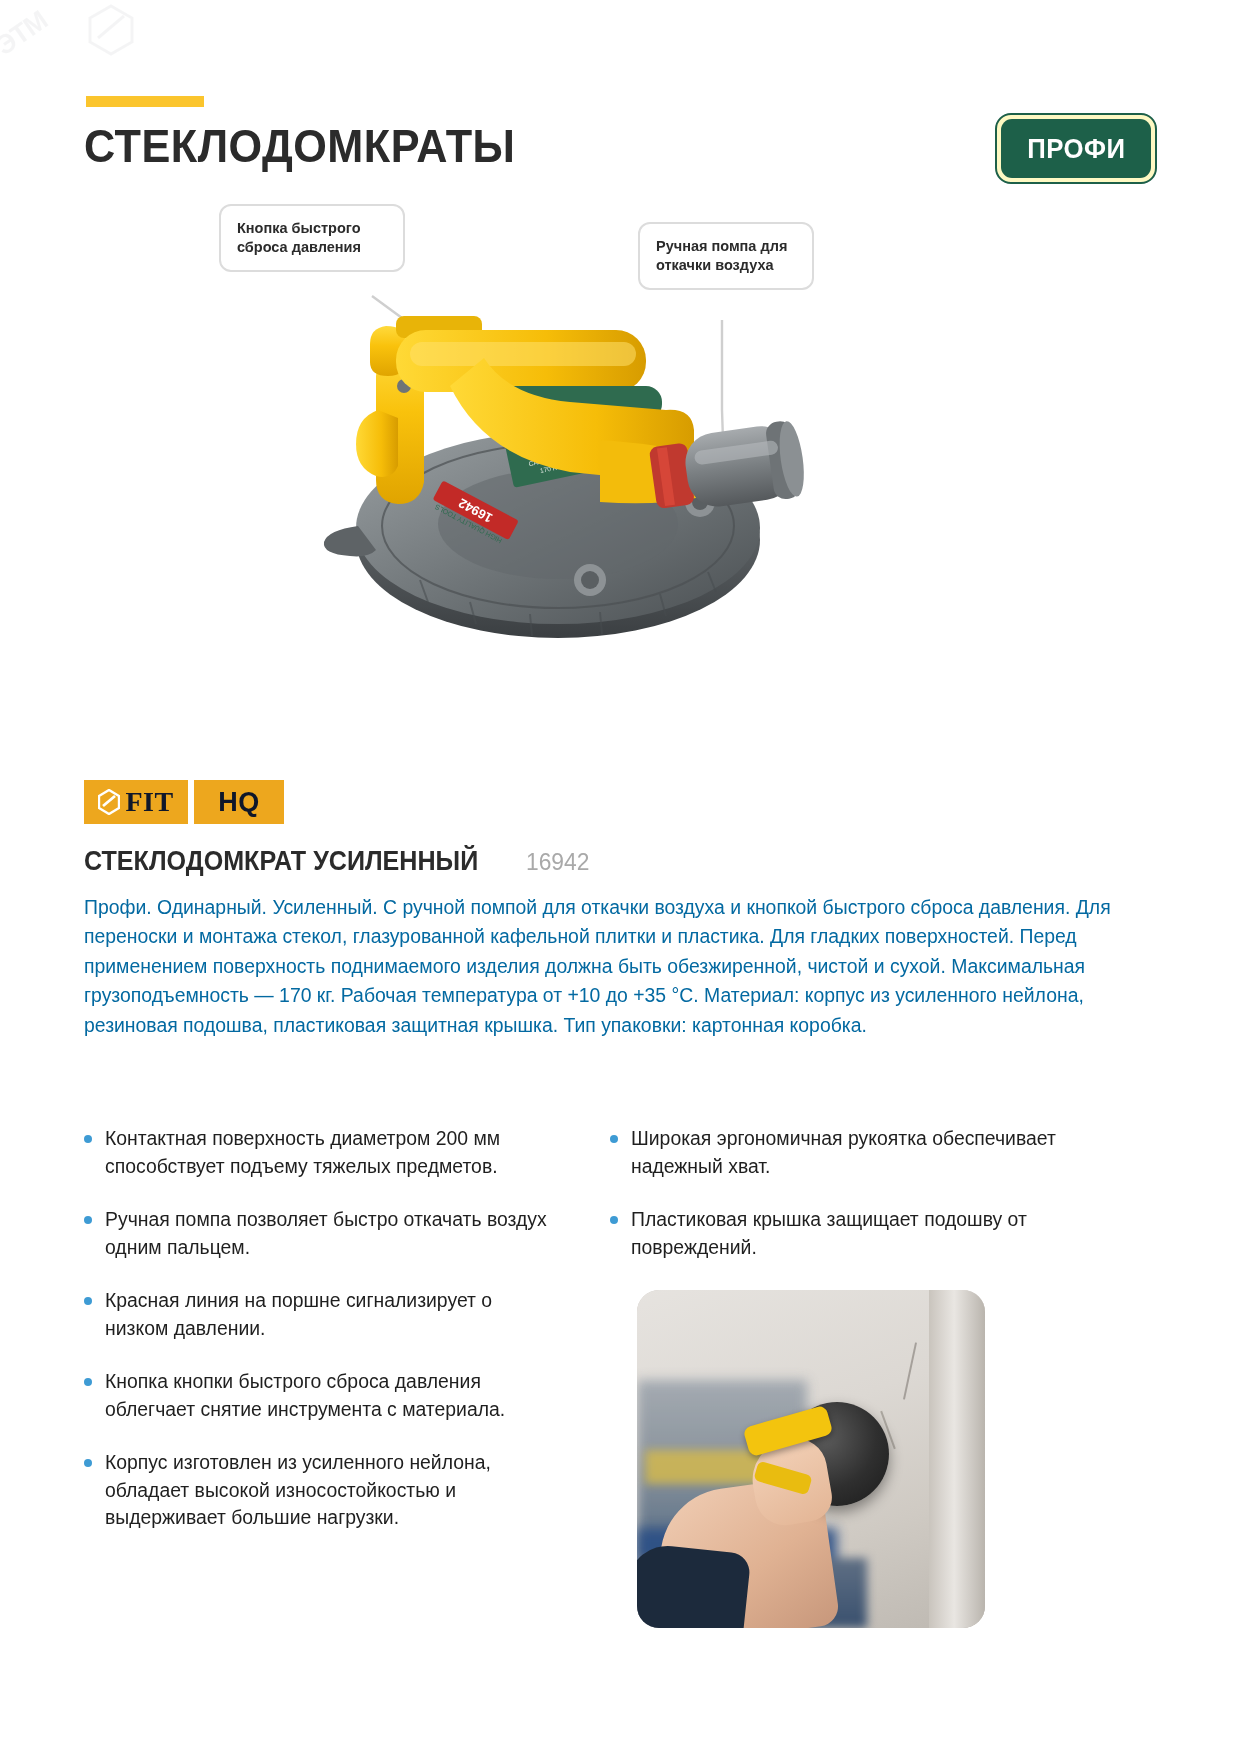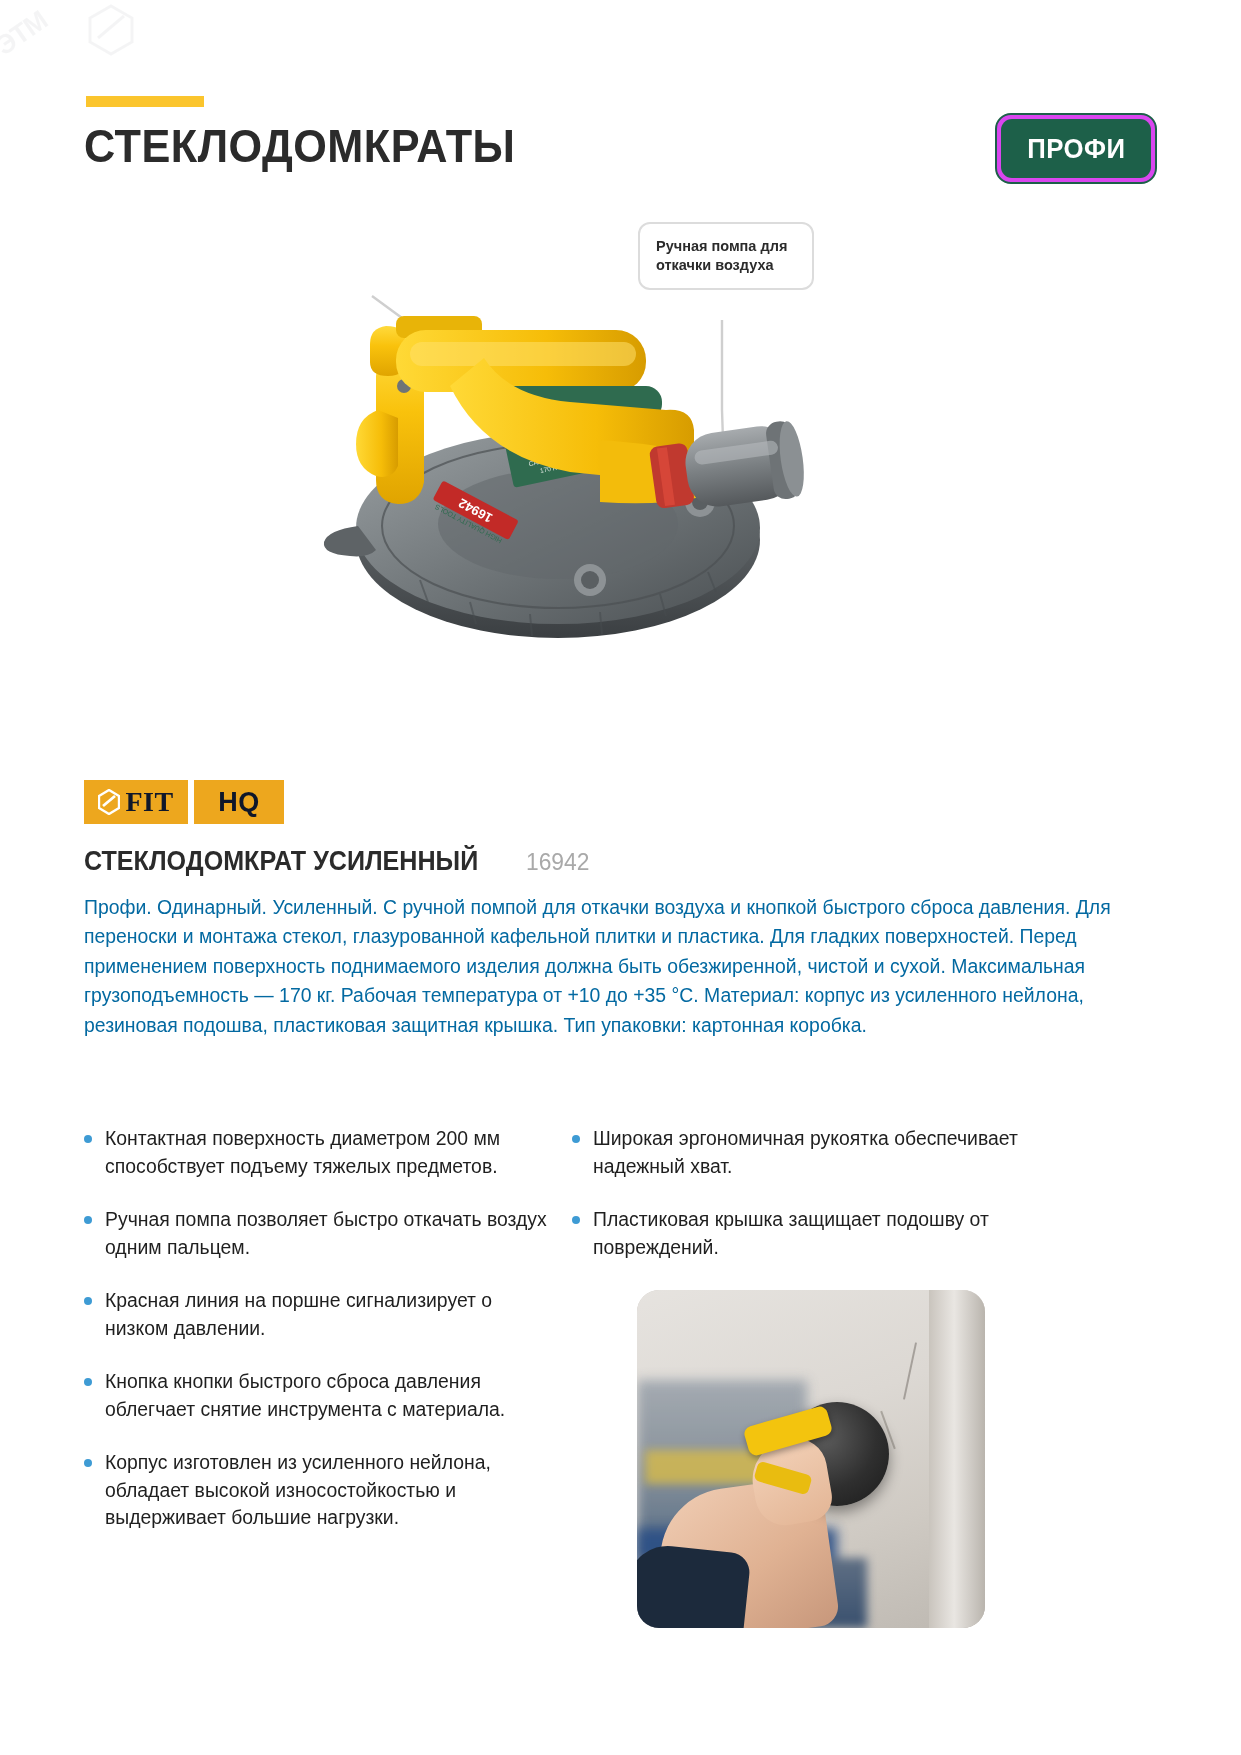--- a/index.html
+++ b/index.html
@@ -33,21 +33,21 @@
   }
   .page-title {
     position: absolute; left: 84px; top: 118px;
     font-size: 47px; font-weight: bold; color: #2b2b2b;
     letter-spacing: .5px; transform: scaleX(.92); transform-origin: left top;
     white-space: nowrap;
   }
   .profi-badge {
     position: absolute; right: 84px; top: 113px;
     width: 162px; height: 71px; border-radius: 16px;
-    border: 2px solid #1d6049; padding: 4px; background: #d946ef;
+    border: 2px solid #1d6049; padding: 4px; background: #fef9c3;
   }
   .profi-badge .inner {
     width: 100%; height: 100%; border-radius: 11px; background: #1d6049;
     display: flex; align-items: center; justify-content: center;
   }
   .profi-badge .inner span {
     color: #fff; font-size: 28px; font-weight: bold;
     transform: scaleX(.92); letter-spacing: .5px;
   }
 
@@ -96,21 +96,21 @@
     transform: scaleX(.95); transform-origin: left;
   }
 
   .description {
     position: absolute; left: 84px; top: 893px; width: 1073px;
     font-size: 19.4px; line-height: 1.52; color: #0369a1;
     text-align: left;
   }
 
   
-  .features { position: absolute; left: 84px; top: 1125px; width: 1075px; display: flex; gap: 18px; }
+  .features { position: absolute; left: 84px; top: 1125px; width: 1075px; display: flex; gap: 56px; }
   .col { width: 470px; }
   .col.right { width: 500px; }
   .feature {
     display: flex; gap: 13px; margin-bottom: 26px; align-items: flex-start;
   }
   .bullet {
     flex: 0 0 auto; width: 8px; height: 8px; border-radius: 50%;
     background: #3e9bd4; margin-top: 10px;
   }
   .feature p { font-size: 19.4px; line-height: 1.42; color: #1f1f1f; }
@@ -303,20 +303,24 @@
       <g transform="rotate(-8 420 176)">
         <rect x="352" y="148" width="38" height="62" rx="8" fill="#c0392f"></rect>
         <rect x="360" y="150" width="10" height="58" fill="#e04b3c" opacity=".7"></rect>
         <rect x="386" y="142" width="106" height="74" rx="30" fill="url(#gPump)"></rect>
         <rect x="470" y="140" width="26" height="78" rx="12" fill="#6e7376"></rect>
         <ellipse cx="492" cy="179" rx="11" ry="38" fill="#8b9093"></ellipse>
         <rect x="396" y="158" width="84" height="14" rx="7" fill="#b9bec1" opacity=".55"></rect>
       </g>
     </svg>
 
+    <div class="callout callout-1">
+      <p>Кнопка быстрого
+сброса давления</p>
+    </div>
     <div class="callout callout-2">
       <p>Ручная помпа для
 откачки воздуха</p>
     </div>
   </div>
 
   <div class="brand-row">
     <div class="brand-chip fit">
       <svg width="22" height="26" viewBox="0 0 22 26">
         <polygon points="11,1 21,7 21,19 11,25 1,19 1,7" fill="none" stroke="#fff" stroke-width="2.4"></polygon>

